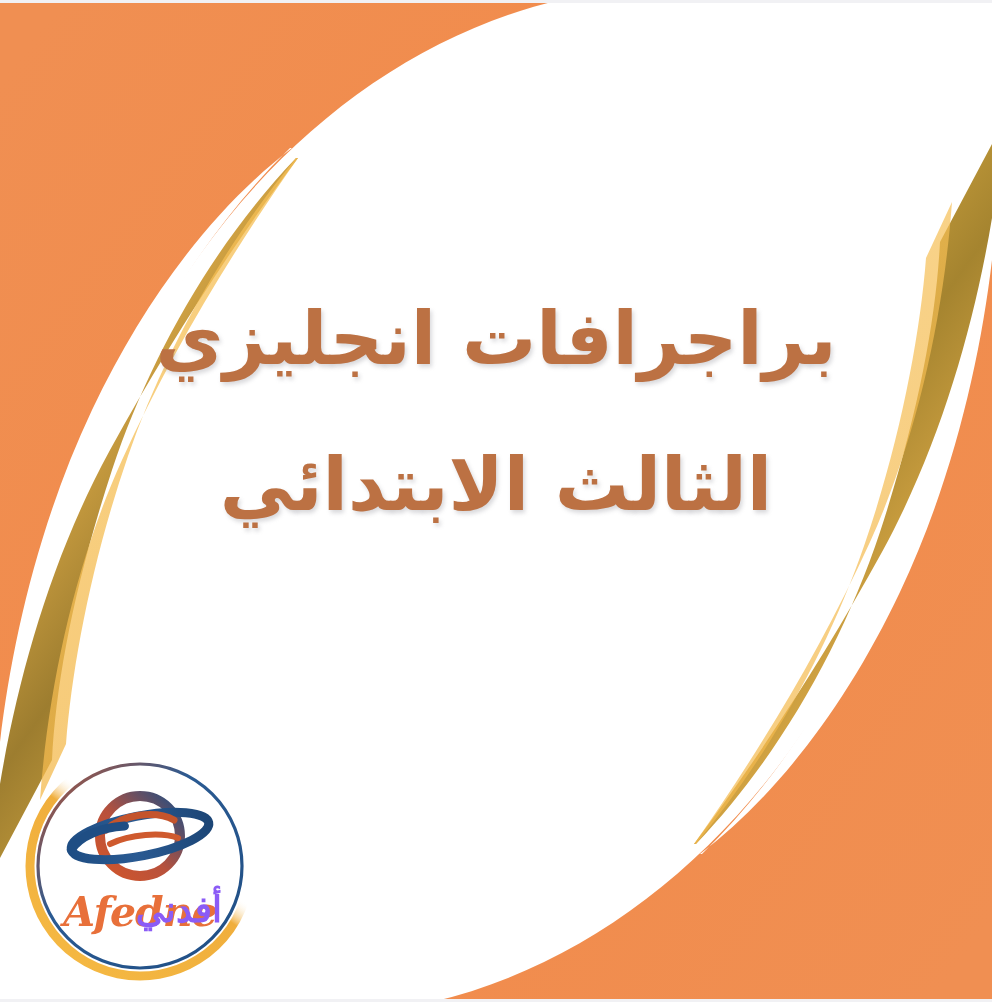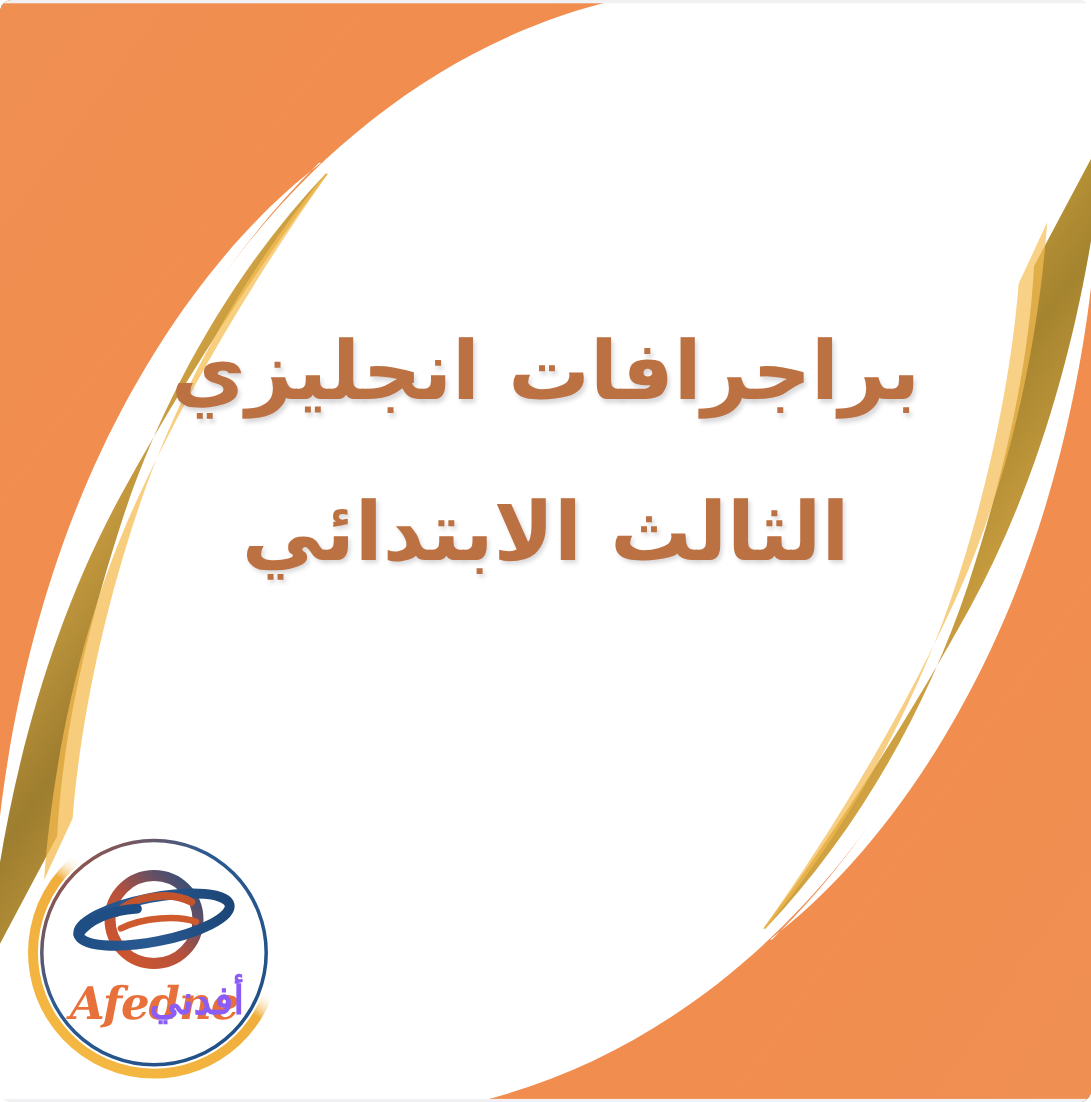--- a/index.html
+++ b/index.html
@@ -7,21 +7,20 @@
     padding: 0;
     background: #ffffff;
   }
   #page {
     position: relative;
     width: 992px;
     height: 1002px;
     overflow: hidden;
     background: #ffffff;
     font-family: "DejaVu Sans", "Liberation Sans", sans-serif;
-    border-radius: 11px;
   }
   .edge-line {
     position: absolute;
     left: 0;
     width: 992px;
     height: 3px;
     background: #f1f1f4;
     z-index: 30;
   }
   .edge-top { top: 0; }

